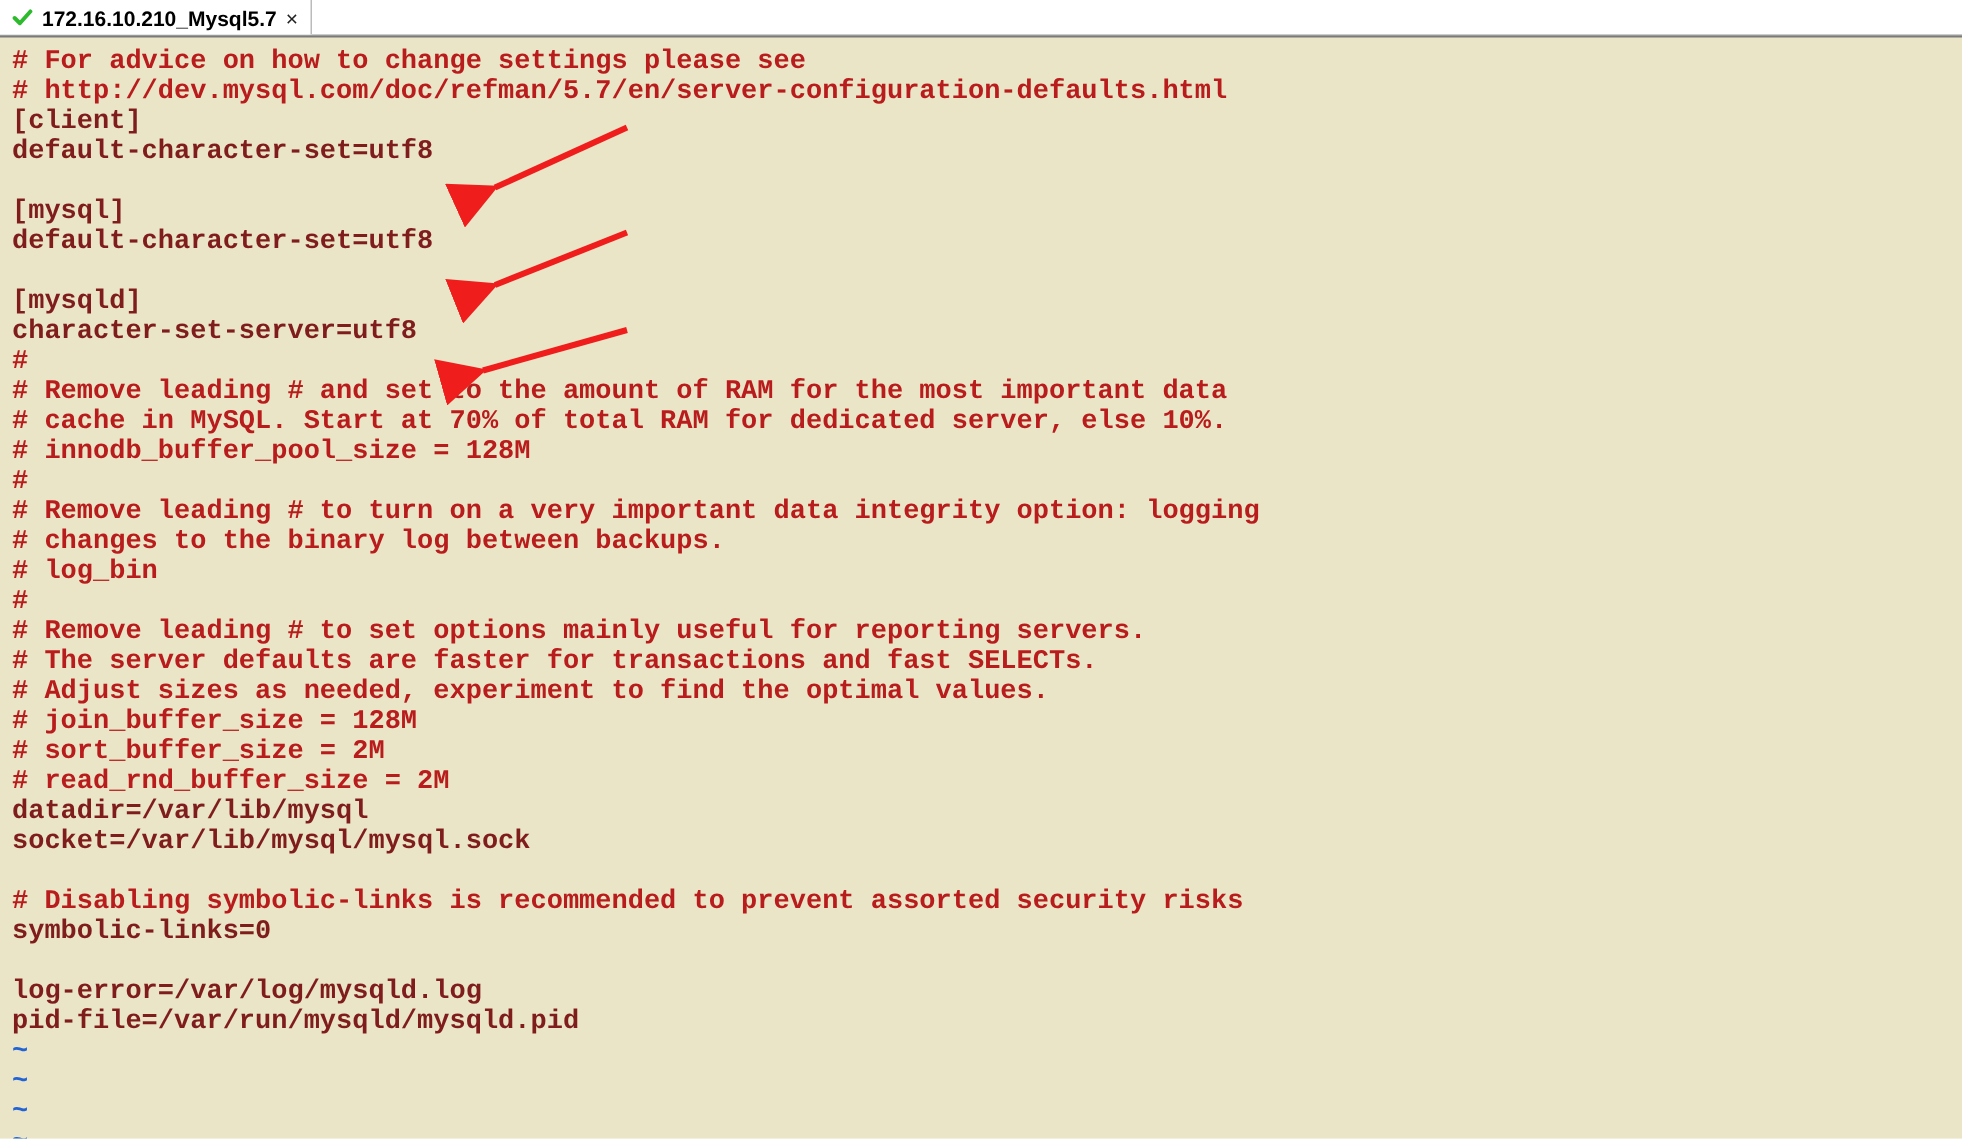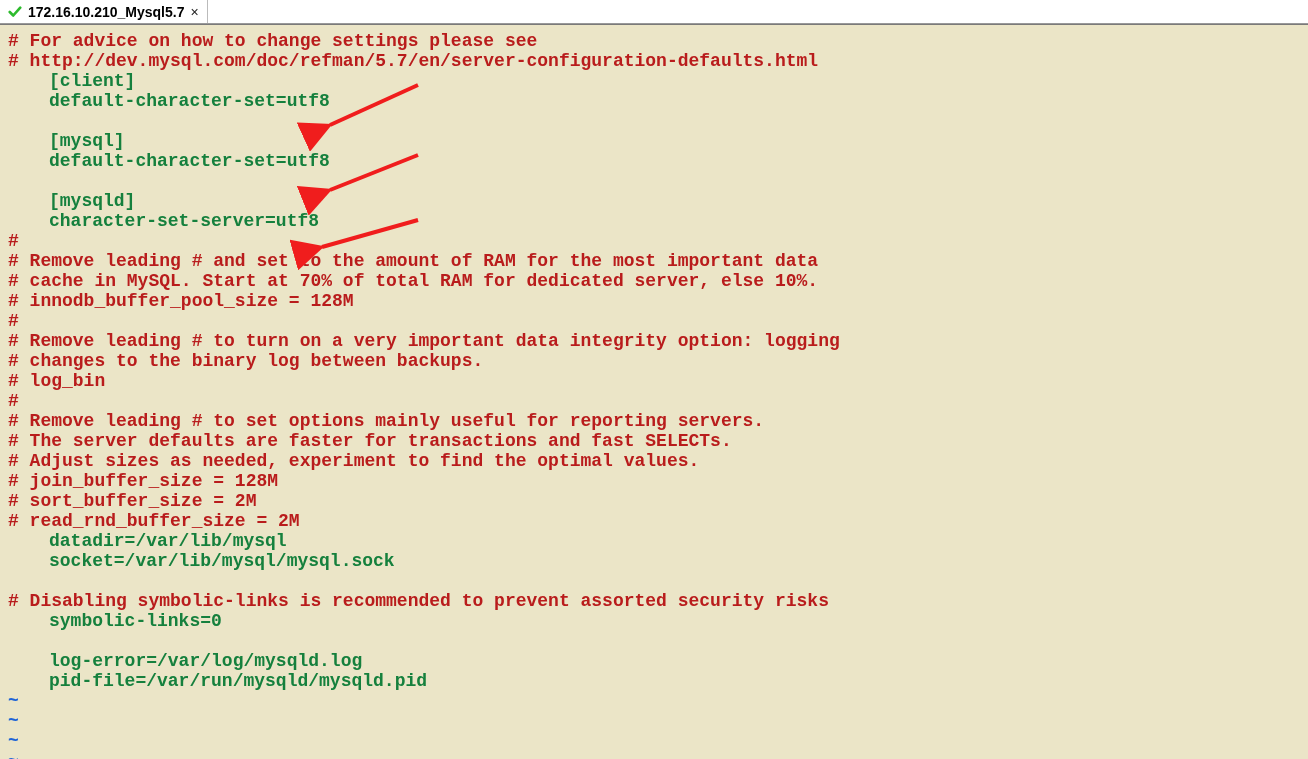--- a/index.html
+++ b/index.html
@@ -47,21 +47,21 @@
   }
   .code {
     padding: 6px 8px 0 8px;
     font-size: 18px;
     line-height: 20px;
     font-weight: bold;
     white-space: pre;
     color: #3a3a24;
   }
   .c { color: #b91c1c; }      
-  .t { color: #15803d; margin-left: 41px; }      
+  .t { color: #7f1d1d; }      
   .tilde { color: #1f63d6; font-weight: bold; }
   .arrows { position: absolute; left: 0; top: 0; pointer-events: none; }
 </style>
 </head>
 <body>
 
 <div class="tabbar">
   <div class="tab">
     <span class="check-icon">
       <svg viewBox="0 0 16 16">

